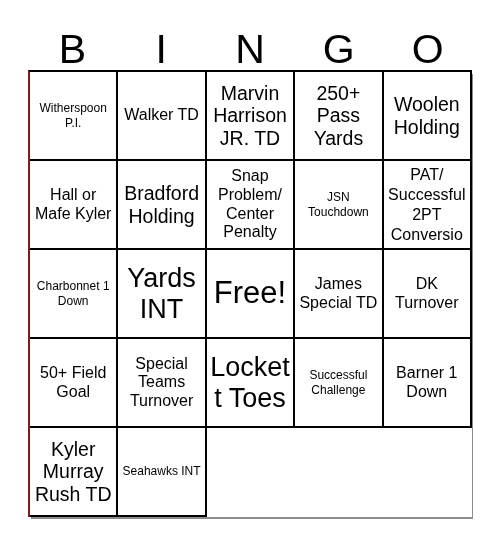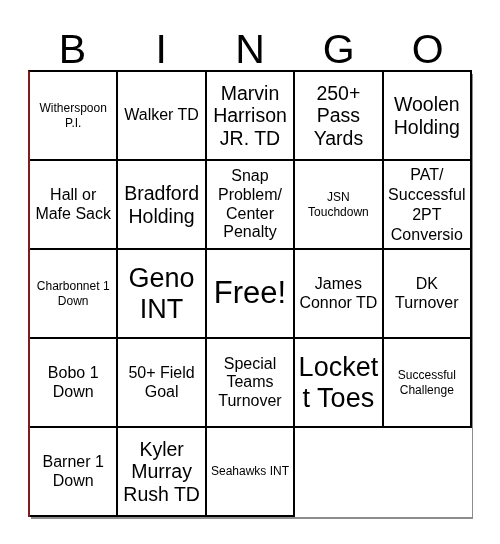--- a/index.html
+++ b/index.html
@@ -102,53 +102,50 @@
         <span class="cell-text s-lg">Marvin Harrison JR. TD</span>
       </div>
     <div class="cell">
         <span class="cell-text s-lg">250+ Pass Yards</span>
       </div>
     <div class="cell">
         <span class="cell-text s-lg">Woolen Holding</span>
       </div>
 
     <div class="cell">
-        <span class="cell-text s-xl">Hall or Mafe Sack</span>
+        <span class="cell-text s-xl">Hall or Mafe Kyler</span>
       </div>
     <div class="cell">
         <span class="cell-text s-lg">Bradford Holding</span>
       </div>
     <div class="cell">
         <span class="cell-text s-md">Snap Problem/ Center Penalty</span>
       </div>
     <div class="cell">
         <span class="cell-text s-sm">JSN Touchdown</span>
       </div>
     <div class="cell">
         <span class="cell-text s-xs">Missed PAT/ Successful 2PT Conversion</span>
       </div>
 
     <div class="cell">
         <span class="cell-text s-sm">Charbonnet 1 Down</span>
       </div>
     <div class="cell">
-        <span class="cell-text s-xxl">Geno INT</span>
+        <span class="cell-text s-xxl">Yards INT</span>
       </div>
     <div class="cell">
         <span class="cell-text s-free">Free!</span>
       </div>
     <div class="cell">
-        <span class="cell-text s-xl">James Connor TD</span>
+        <span class="cell-text s-xl">James Special TD</span>
       </div>
 
     <div class="cell">
         <span class="cell-text s-xl">DK Turnover</span>
-      </div>
-    <div class="cell">
-        <span class="cell-text s-xl">Bobo 1 Down</span>
       </div>
     <div class="cell">
         <span class="cell-text s-xl">50+ Field Goal</span>
       </div>
     <div class="cell">
         <span class="cell-text s-md">Special Teams Turnover</span>
       </div>
 
     <div class="cell">
         <span class="cell-text s-xxl">Lockett Toes</span>

